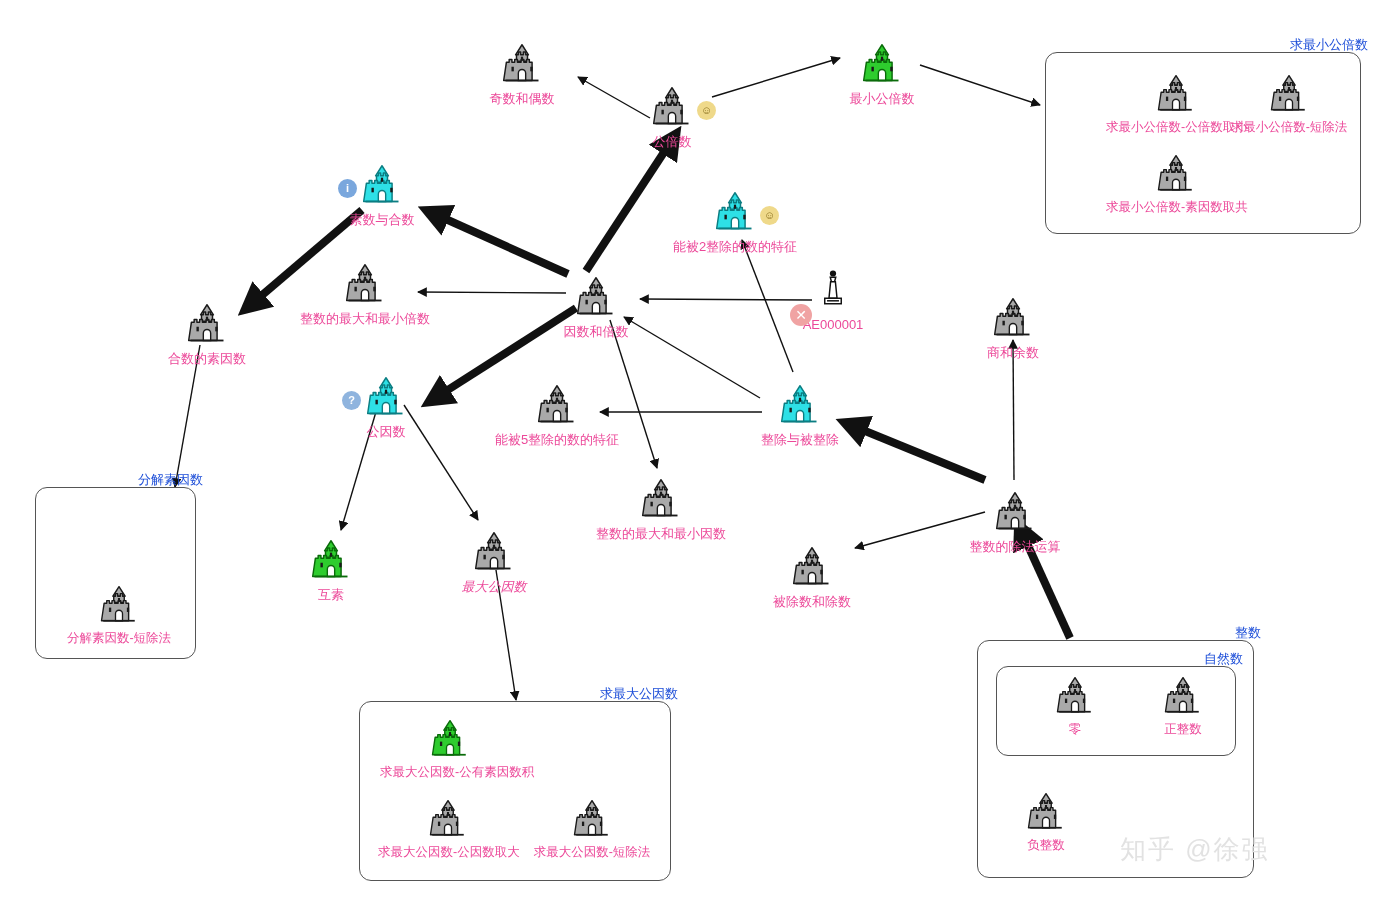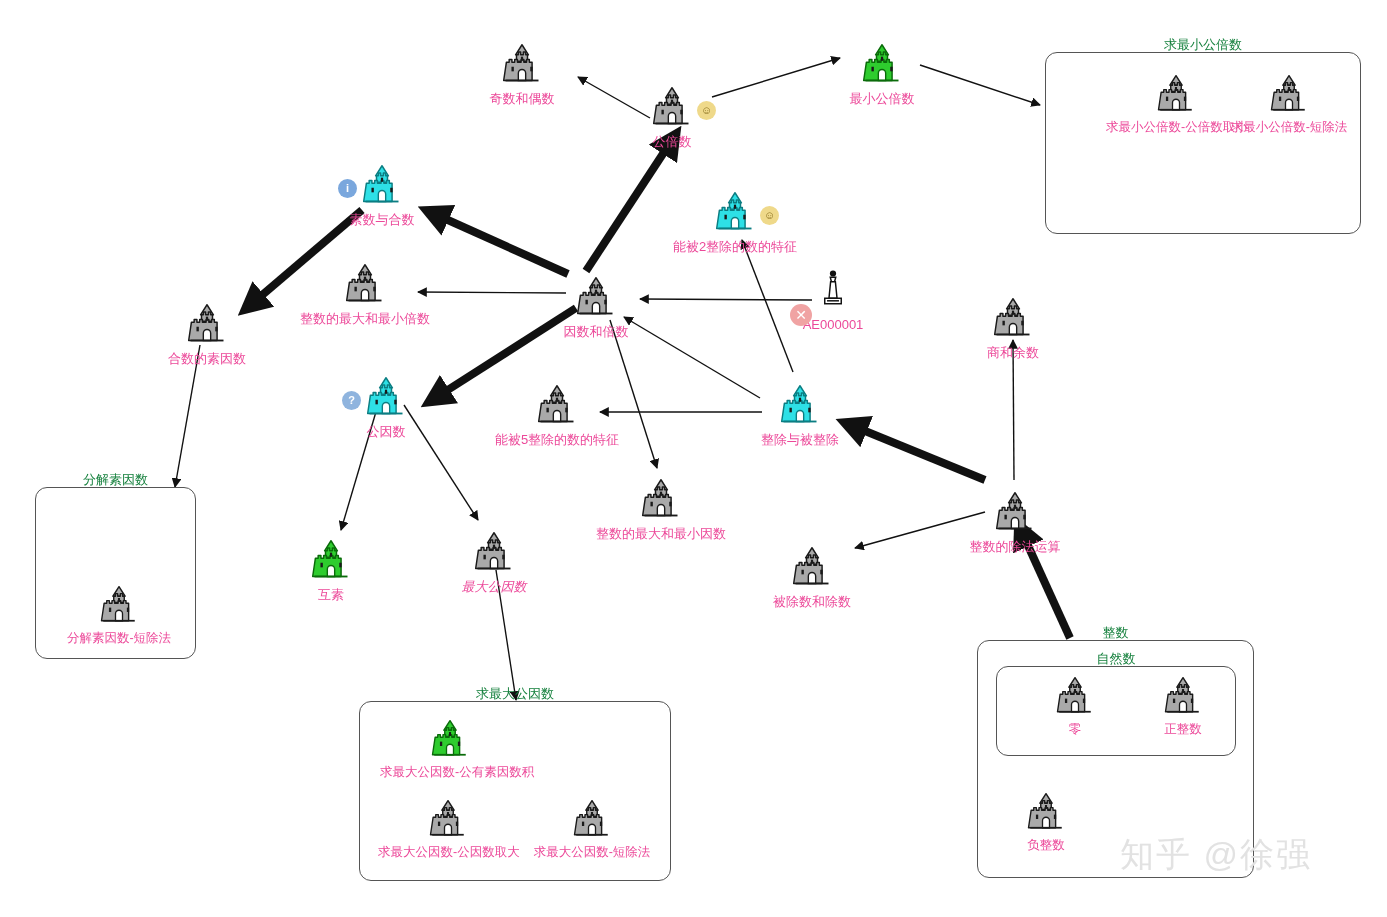--- a/index.html
+++ b/index.html
@@ -28,25 +28,25 @@
   .group {
     position: absolute;
     border: 1px solid #555;
     border-radius: 12px;
     background: rgba(255,255,255,0.0);
     box-sizing: border-box;
   }
   .group-title {
     position: absolute;
     top: -17px;
-    left: 0;
+    left: 8px;
     width: 100%;
-    text-align: center;
+    text-align: right;
     font-size: 13px;
-    color: #15803d;
+    color: #1d4ed8;
     background: transparent;
     white-space: nowrap;
   }
   
   .node {
     position: absolute;
     width: 140px;
     margin-left: -70px;
     text-align: center;
     line-height: 1;
@@ -90,21 +90,21 @@
     border-radius: 50%;
     background: #f0a3a3;
     color: #fff;
     text-align: center;
     line-height: 22px;
     font-size: 14px;
     font-weight: bold;
   }
   .watermark {
     position: absolute;
-    font-size: 34px;
+    font-size: 26px;
     color: #e2e2e2;
     white-space: nowrap;
     letter-spacing: 2px;
     user-select: none;
     text-align: center;
   }
 </style>
 </head>
 <body>
 
@@ -160,20 +160,30 @@
         <div class="node small" style="left: 243px; top: 20px;"><span class="icon-wrap"><svg width="42" height="42" viewBox="0 0 48 48">
               <path d="M24 3 L31 14 L17 14 Z" fill="#a9a9a9" stroke="#1a1a1a" stroke-width="1.6" stroke-linejoin="round"></path>
               <path d="M18 14 h2 v-3 h2.5 v3 h3 v-3 h2.5 v3 h2 v7 h-12 z" fill="#a9a9a9" stroke="#1a1a1a" stroke-width="1.6" stroke-linejoin="round"></path>
               <path d="M7 22 h3 v-3 h3 v3 h3 v-3 h3 v3 h4 v-3 h3 v3 h3 v-3 h3 v3 h3 v20 h-31 z" fill="#a9a9a9" stroke="#1a1a1a" stroke-width="1.6" stroke-linejoin="round"></path>
               <path d="M20 42 v-8 a4 4 0 0 1 8 0 v8 z" fill="#ffffff" stroke="#1a1a1a" stroke-width="1.5"></path>
               <rect x="12.5" y="27" width="2.6" height="5" fill="#1a1a1a"></rect>
               <rect x="33" y="27" width="2.6" height="5" fill="#1a1a1a"></rect>
               <rect x="22.8" y="16" width="2.4" height="4.5" fill="#1a1a1a"></rect>
               <rect x="6" y="41" width="36" height="2" fill="#1a1a1a"></rect>
             </svg></span><span class="label">求最小公倍数-短除法</span></div>
+        <div class="node small" style="left: 130px; top: 100px;"><span class="icon-wrap"><svg width="42" height="42" viewBox="0 0 48 48">
+              <path d="M24 3 L31 14 L17 14 Z" fill="#a9a9a9" stroke="#1a1a1a" stroke-width="1.6" stroke-linejoin="round"></path>
+              <path d="M18 14 h2 v-3 h2.5 v3 h3 v-3 h2.5 v3 h2 v7 h-12 z" fill="#a9a9a9" stroke="#1a1a1a" stroke-width="1.6" stroke-linejoin="round"></path>
+              <path d="M7 22 h3 v-3 h3 v3 h3 v-3 h3 v3 h4 v-3 h3 v3 h3 v-3 h3 v3 h3 v20 h-31 z" fill="#a9a9a9" stroke="#1a1a1a" stroke-width="1.6" stroke-linejoin="round"></path>
+              <path d="M20 42 v-8 a4 4 0 0 1 8 0 v8 z" fill="#ffffff" stroke="#1a1a1a" stroke-width="1.5"></path>
+              <rect x="12.5" y="27" width="2.6" height="5" fill="#1a1a1a"></rect>
+              <rect x="33" y="27" width="2.6" height="5" fill="#1a1a1a"></rect>
+              <rect x="22.8" y="16" width="2.4" height="4.5" fill="#1a1a1a"></rect>
+              <rect x="6" y="41" width="36" height="2" fill="#1a1a1a"></rect>
+            </svg></span><span class="label">求最小公倍数-素因数取共</span></div>
       </div>
       <div class="group" style="left: 35px; top: 487px; width: 161px; height: 172px;">
         <div class="group-title">分解素因数</div>
         <div class="node small" style="left: 83px; top: 96px;"><span class="icon-wrap"><svg width="42" height="42" viewBox="0 0 48 48">
               <path d="M24 3 L31 14 L17 14 Z" fill="#a9a9a9" stroke="#1a1a1a" stroke-width="1.6" stroke-linejoin="round"></path>
               <path d="M18 14 h2 v-3 h2.5 v3 h3 v-3 h2.5 v3 h2 v7 h-12 z" fill="#a9a9a9" stroke="#1a1a1a" stroke-width="1.6" stroke-linejoin="round"></path>
               <path d="M7 22 h3 v-3 h3 v3 h3 v-3 h3 v3 h4 v-3 h3 v3 h3 v-3 h3 v3 h3 v20 h-31 z" fill="#a9a9a9" stroke="#1a1a1a" stroke-width="1.6" stroke-linejoin="round"></path>
               <path d="M20 42 v-8 a4 4 0 0 1 8 0 v8 z" fill="#ffffff" stroke="#1a1a1a" stroke-width="1.5"></path>
               <rect x="12.5" y="27" width="2.6" height="5" fill="#1a1a1a"></rect>
               <rect x="33" y="27" width="2.6" height="5" fill="#1a1a1a"></rect>

